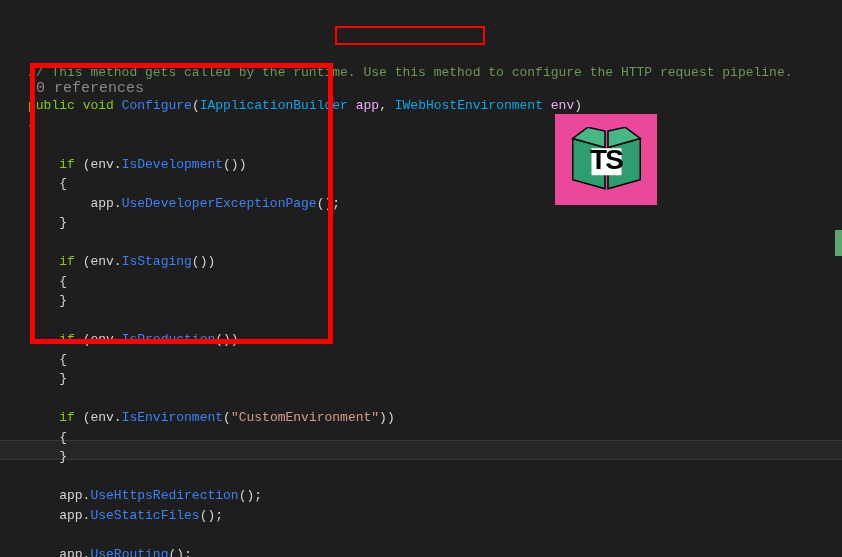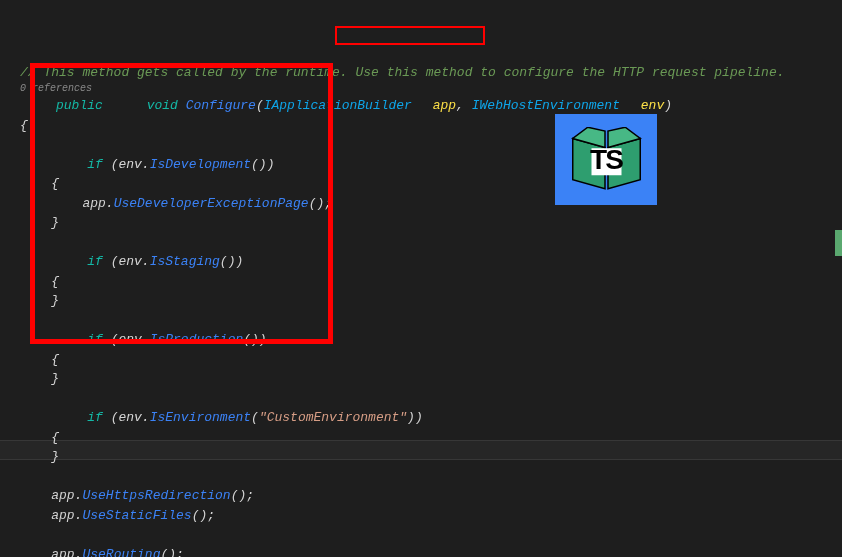--- a/index.html
+++ b/index.html
@@ -11,43 +11,43 @@
       background: #1e1e1e;
       font-family: Consolas, 'Courier New', monospace;
       font-size: 13px;
       color: #d4d4d4;
       width: 842px;
       height: 557px;
       overflow: hidden;
       position: relative;
     }
     .editor {
-      padding: 4px 8px;
+      padding: 4px 16px;
       line-height: 1.5;
       white-space: pre;
       position: relative;
       height: 100%;
-      font-style: italic;
     }
     .line {
       padding: 0 12px;
       min-height: 19px;
     }
     .comment { color: #6a9955; }
-    .keyword { color: #14b8a6; margin-left: 36px; }
+    .keyword { color: #84cc16; }
     .type { color: #0ea5e9; }
     .method { color: #3b82f6; }
-    .param { color: #fde047; margin-left: 13px; }
+    .param { color: #f0abfc; }
     .string { color: #d69d85; }
     .plain { color: #d4d4d4; }
     .codelens {
       color: #888888;
-      font-size: 10px;
+      font-size: 15px;
       padding: 0 12px;
       line-height: 14px;
+      margin-left: 8px;
     }
     .red-box-param {
       position: absolute;
       top: 26px;
       left: 335px;
       width: 150px;
       height: 19px;
       border: 2px solid #ff0000;
       pointer-events: none;
     }
@@ -59,21 +59,21 @@
       height: 281px;
       border: 5px solid #ff0000;
       pointer-events: none;
     }
     .logo {
       position: absolute;
       top: 114px;
       right: 185px;
       width: 102px;
       height: 91px;
-      background: #3b82f6;
+      background: #ec4899;
       display: flex;
       align-items: center;
       justify-content: center;
     }
     .logo-inner {
       width: 75px;
       height: 65px;
       position: relative;
     }
     .logo-book {

